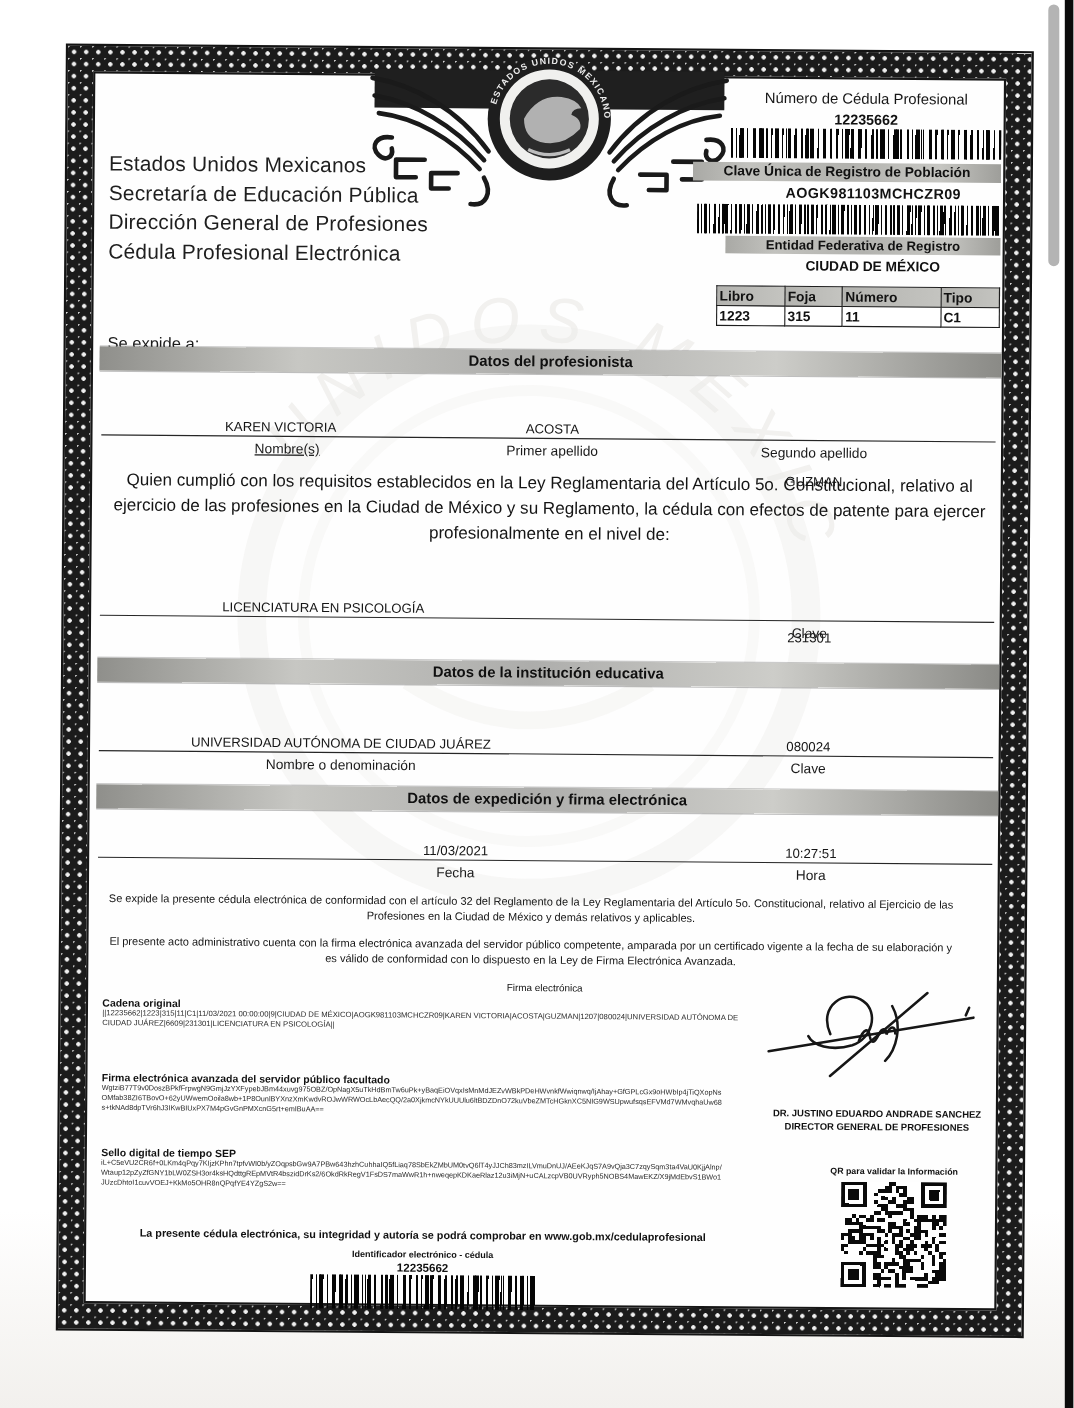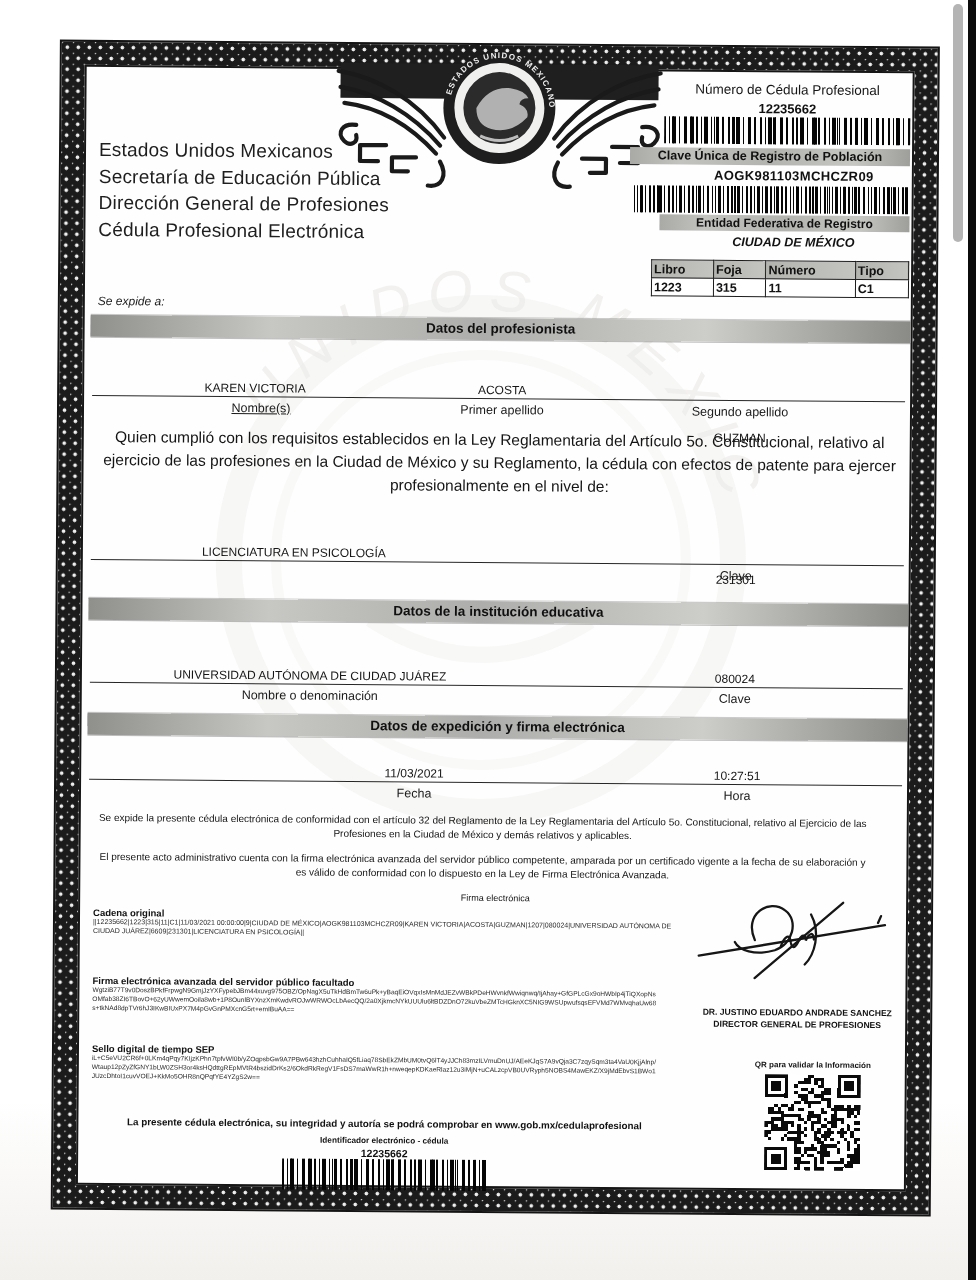--- a/index.html
+++ b/index.html
@@ -125,40 +125,40 @@
 
     <div class="abs ctr" style="left:783px;top:80px;font-size:13.5px;color:#161616;">Número de Cédula Profesional</div>
     <div class="abs ctr" style="left:783px;top:99px;font-size:13px;font-weight:600;color:#111;">12235662</div>
     <div class="abs barcode" style="left:660px;top:115px;width:246px;height:27px;"></div>
 
     <div class="abs gray-chip" style="left:626px;top:146px;width:280px;height:17px;line-height:17px;font-size:12.5px;">Clave Única de Registro de Población</div>
     <div class="abs ctr" style="left:790px;top:166px;font-size:13px;font-weight:700;color:#111;letter-spacing:0.4px;">AOGK981103MCHCZR09</div>
     <div class="abs barcode fine" style="left:630px;top:184px;width:276px;height:27px;"></div>
 
     <div class="abs gray-chip" style="left:656px;top:213px;width:250px;height:16px;line-height:16px;font-size:12px;">Entidad Federativa de Registro</div>
-    <div class="abs ctr" style="left:790px;top:233px;font-size:12.5px;font-weight:700;color:#111;font-style:italic;">CIUDAD DE MÉXICO</div>
+    <div class="abs ctr" style="left:790px;top:233px;font-size:12.5px;font-weight:700;color:#111;">CIUDAD DE MÉXICO</div>
 
     <table class="reg">
       <tbody>
           <tr>
         <th>Libro</th>
         <th>Foja</th>
         <th>Número</th>
         <th>Tipo</th>
       </tr>
       <tr>
         <td>1223</td>
         <td>315</td>
         <td>11</td>
         <td>C1</td>
       </tr>
     </tbody>
       </table>
 
-    <div class="abs" style="left:95px;top:297px;font-size:12px;color:#1a1a1a;font-style:italic;">Se expide a:</div>
+    <div class="abs" style="left:95px;top:307px;font-size:15px;color:#1a1a1a;">Se expide a:</div>
 
     <div class="section-bar" style="top:318px;">Datos del profesionista</div>
 
     <div class="rule" style="left:90px;top:398px;width:813px;"></div>
     <div class="abs ctr fval" style="left:253px;top:383px;">KAREN VICTORIA</div>
     <div class="abs ctr fval" style="left:500px;top:383px;">ACOSTA</div>
     <div class="abs ctr fval" style="left:738px;top:383px;margin-top:46px;">GUZMAN</div>
     <div class="abs ctr flab" style="left:259px;top:403px;text-decoration:underline;">Nombre(s)</div>
     <div class="abs ctr flab" style="left:500px;top:403px;">Primer apellido</div>
     <div class="abs ctr flab" style="left:738px;top:403px;">Segundo apellido</div>

